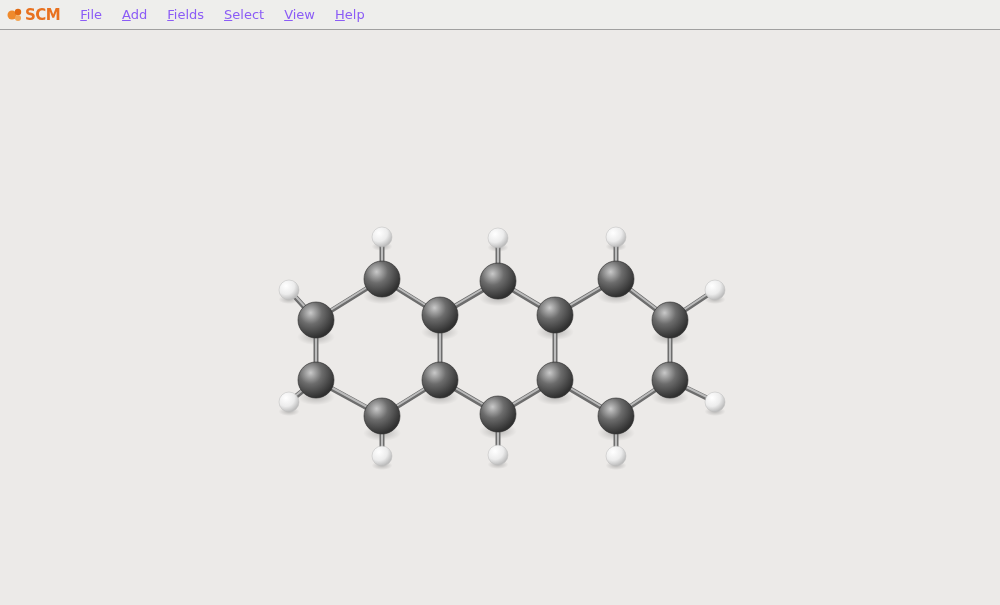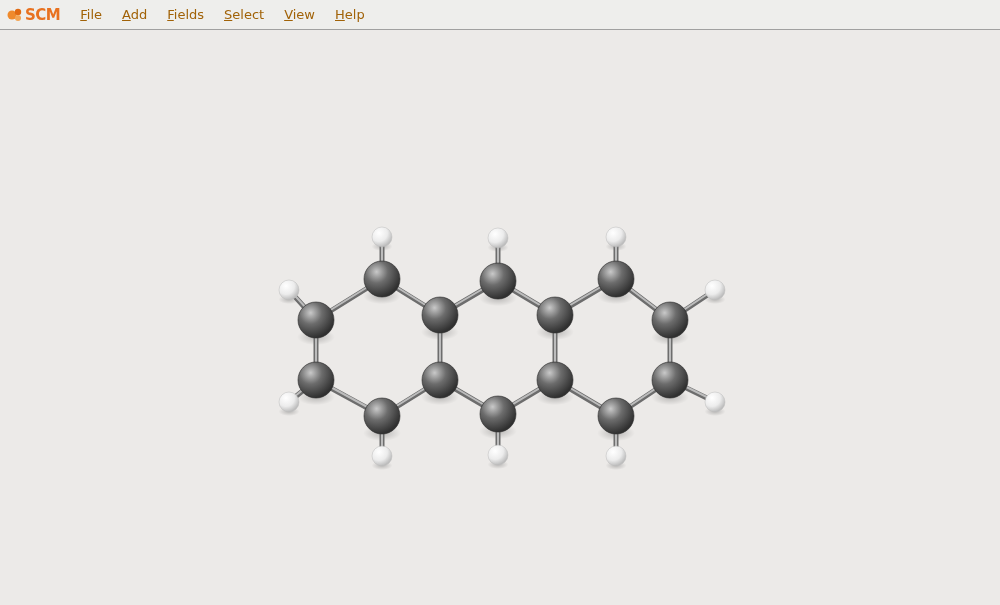--- a/index.html
+++ b/index.html
@@ -24,21 +24,21 @@
   .logo-text {
     font-weight: 700;
     font-size: 15px;
     color: #e8711f;
     letter-spacing: -0.5px;
     margin-left: 1px;
   }
   .menu-item {
     padding: 6px 10px;
     cursor: pointer;
-    color: #a16207;
+    color: #8b5cf6;
     line-height: 18px;
   }
   .ul { text-decoration: underline; text-underline-offset: 1px; }
 
   .viewport {
     position: relative;
     flex: 1;
     background: #eceae8;
   }
   .viewport svg {

